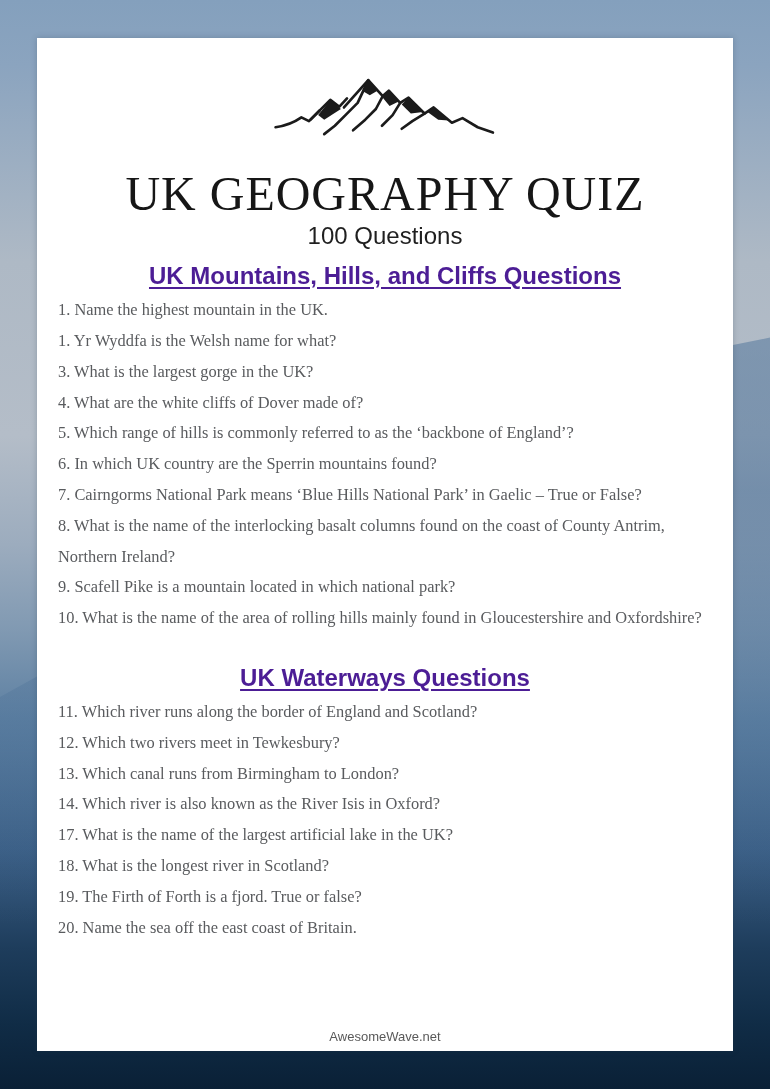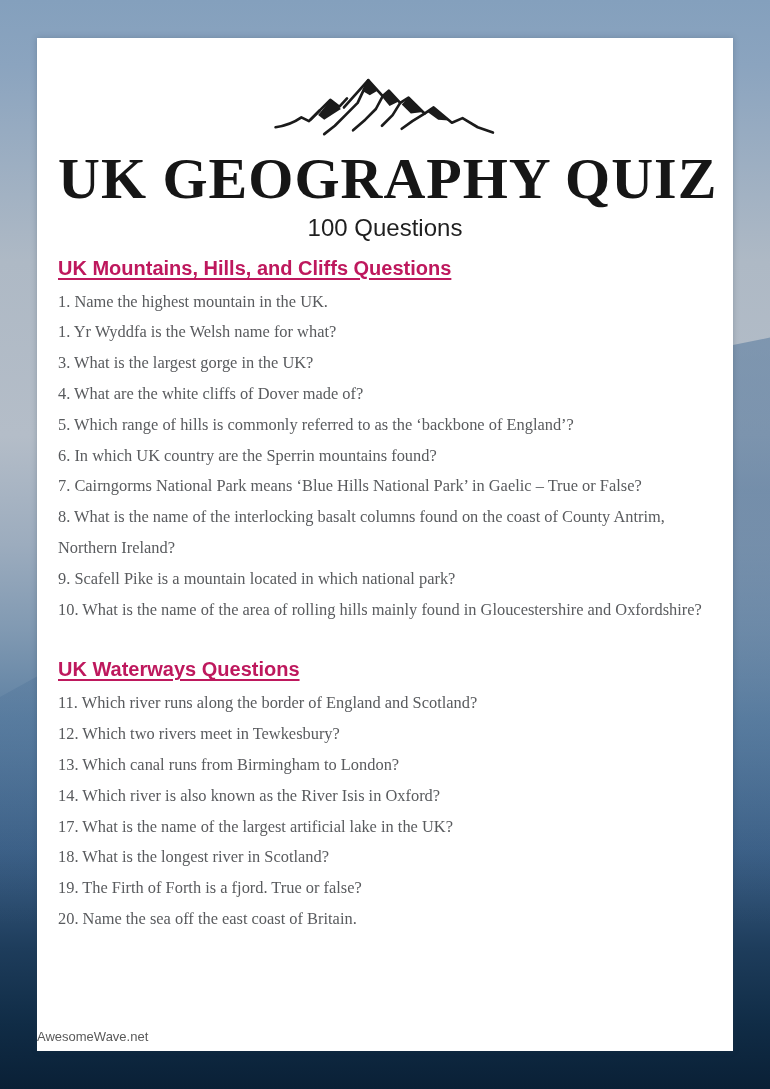--- a/index.html
+++ b/index.html
@@ -41,60 +41,61 @@
     background: #ffffff;
     box-shadow: 0 0 6px rgba(30,50,70,.25);
     padding: 30px 21px 0 21px;
     text-align: center;
   }
 
   .logo { display: block; margin: 4px auto 0 auto; width: 228px; height: 74px; }
 
   .title {
     font-family: "Liberation Serif", "DejaVu Serif", serif;
-    font-weight: bold;
-    font-size: 58px;
+    font-weight: normal;
+    font-size: 48px;
     letter-spacing: 1px;
     color: #161616;
     line-height: 1.15;
-    margin-top: 0;
+    margin-top: 20px;
     white-space: nowrap;
   }
   .subtitle {
     font-size: 24px;
     font-weight: normal;
     color: #1f1f1f;
     margin-top: 1px;
   }
 
   .content { text-align: left; margin-top: 15px; }
 
   .section-heading {
-    font-size: 20px;
+    font-size: 24px;
     font-weight: bold;
-    color: #be185d;
+    color: #4c1d95;
     text-decoration: underline;
     text-underline-offset: 3px;
     line-height: 22px;
     margin-bottom: 8px;
+    text-align: center;
   }
   .section + .section .section-heading { margin-top: 33px; }
 
   .question {
     font-size: 16.4px;
     color: #595b5e;
     line-height: 30.8px;
     max-width: 652px;
     font-family: Liberation Serif, serif;
   }
 
   .footer {
     position: absolute;
     left: 0; right: 0; bottom: 7px;
-    text-align: left;
+    text-align: center;
     font-size: 13px;
     color: #595959;
   }
 </style>
 </head>
 <body>
 
 <div class="bg"></div>
 <div class="bg-ridge"></div>
 

